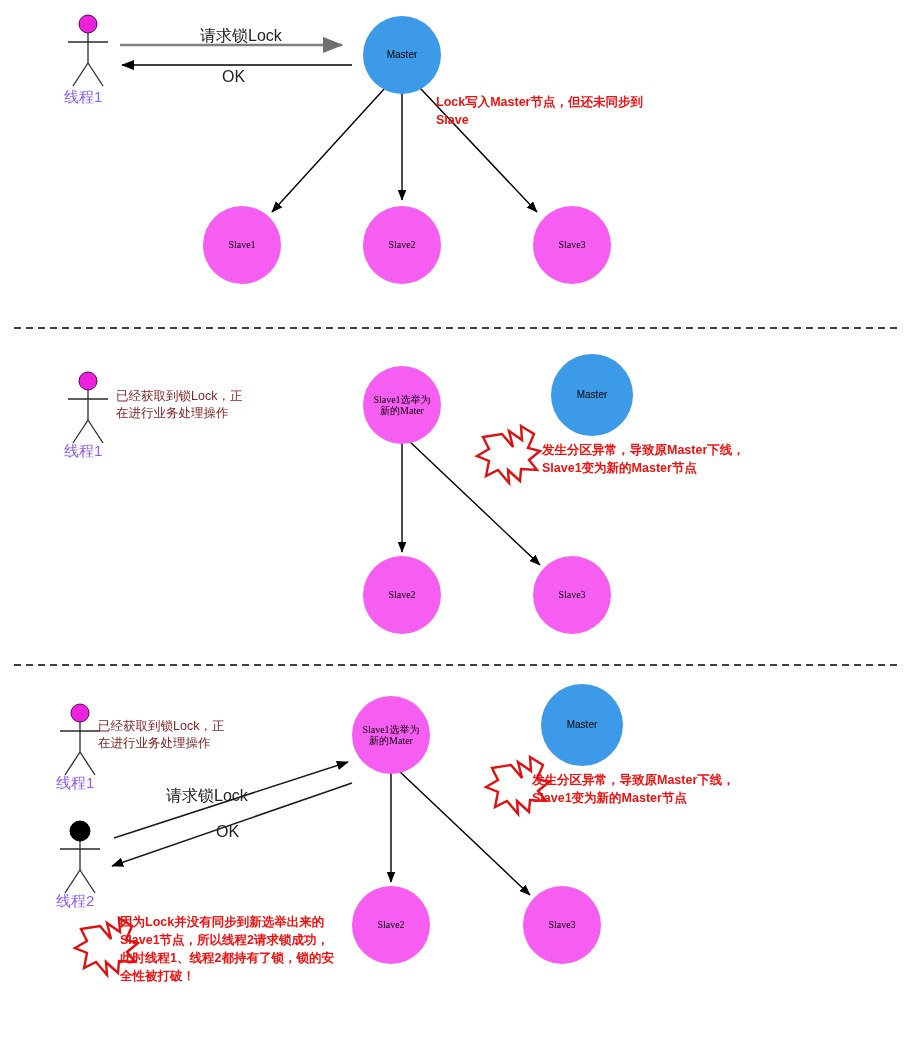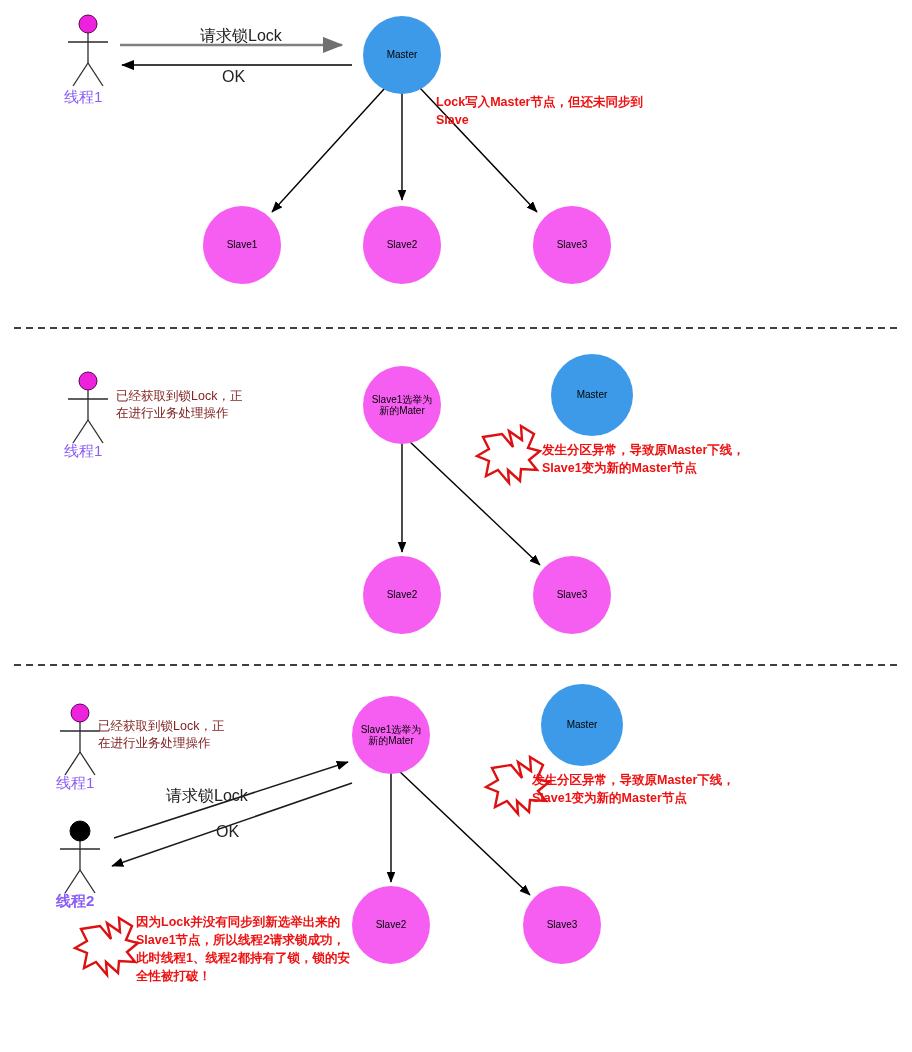--- a/index.html
+++ b/index.html
@@ -5,21 +5,21 @@
   html,body{margin:0;padding:0;background:#ffffff;}
   body{width:912px;height:1052px;position:relative;overflow:hidden;
        font-family:"Liberation Sans","DejaVu Sans",sans-serif;}
   .canvas{position:absolute;left:0;top:0;width:912px;height:1052px;}
   svg.layer{position:absolute;left:0;top:0;width:912px;height:1052px;overflow:visible;}
 
   .node{position:absolute;border-radius:50%;display:flex;align-items:center;
         justify-content:center;text-align:center;line-height:1.15;
         color:#000000;font-size:10px;white-space:pre-line;}
   .node.master{background:#3d9ae8;}
-  .node.slave{background:#f55ef0;}
+  .node.slave{background:#f55ef0;font-family:Liberation Serif, serif;}
 
   .label{position:absolute;color:#7f1d1d;font-size:13px;white-space:pre-line;line-height:1.35;}
   .label.small{font-size:12.5px;}
   .redtext{position:absolute;color:#ee1111;font-weight:bold;font-size:12.5px;
            line-height:1.45;white-space:pre-line;}
   .actorlbl{position:absolute;font-size:15px;color:#8b5cf6;}
   .arrowlbl{position:absolute;font-size:16px;color:#222;}
 </style>
 </head>
 <body>
@@ -130,34 +130,34 @@
   <div class="node slave" style="left:363px;top:366px;width:78px;height:78px;">Slave1选举为
 新的Mater</div>
   <div class="node master" style="left:551px;top:354px;width:82px;height:82px;">Master</div>
   <div class="node slave" style="left:363px;top:556px;width:78px;height:78px;">Slave2</div>
   <div class="node slave" style="left:533px;top:556px;width:78px;height:78px;">Slave3</div>
 
   <div class="redtext" style="left:542px;top:441px;width:300px;">发生分区异常，导致原Master下线，
 Slave1变为新的Master节点</div>
 
   <div class="actorlbl" style="left:56px;top:774px;">线程1</div>
-  <div class="actorlbl" style="left:56px;top:892px;font-weight:bold;">线程2</div>
+  <div class="actorlbl" style="left:56px;top:892px;">线程2</div>
   <div class="label small" style="left:98px;top:718px;width:150px;">已经获取到锁Lock，正
 在进行业务处理操作</div>
 
   <div class="arrowlbl" style="left:166px;top:786px;">请求锁Lock</div>
   <div class="arrowlbl" style="left:216px;top:823px;">OK</div>
 
   <div class="node slave" style="left:352px;top:696px;width:78px;height:78px;">Slave1选举为
 新的Mater</div>
   <div class="node master" style="left:541px;top:684px;width:82px;height:82px;">Master</div>
   <div class="node slave" style="left:352px;top:886px;width:78px;height:78px;">Slave2</div>
   <div class="node slave" style="left:523px;top:886px;width:78px;height:78px;">Slave3</div>
 
   <div class="redtext" style="left:532px;top:771px;width:300px;">发生分区异常，导致原Master下线，
 Slave1变为新的Master节点</div>
 
-  <div class="redtext" style="left:136px;top:913px;width:250px;">因为Lock并没有同步到新选举出来的
+  <div class="redtext" style="left:120px;top:913px;width:250px;">因为Lock并没有同步到新选举出来的
 Slave1节点，所以线程2请求锁成功，
 此时线程1、线程2都持有了锁，锁的安
 全性被打破！</div>
 
 </div>
 
 </body></html>

